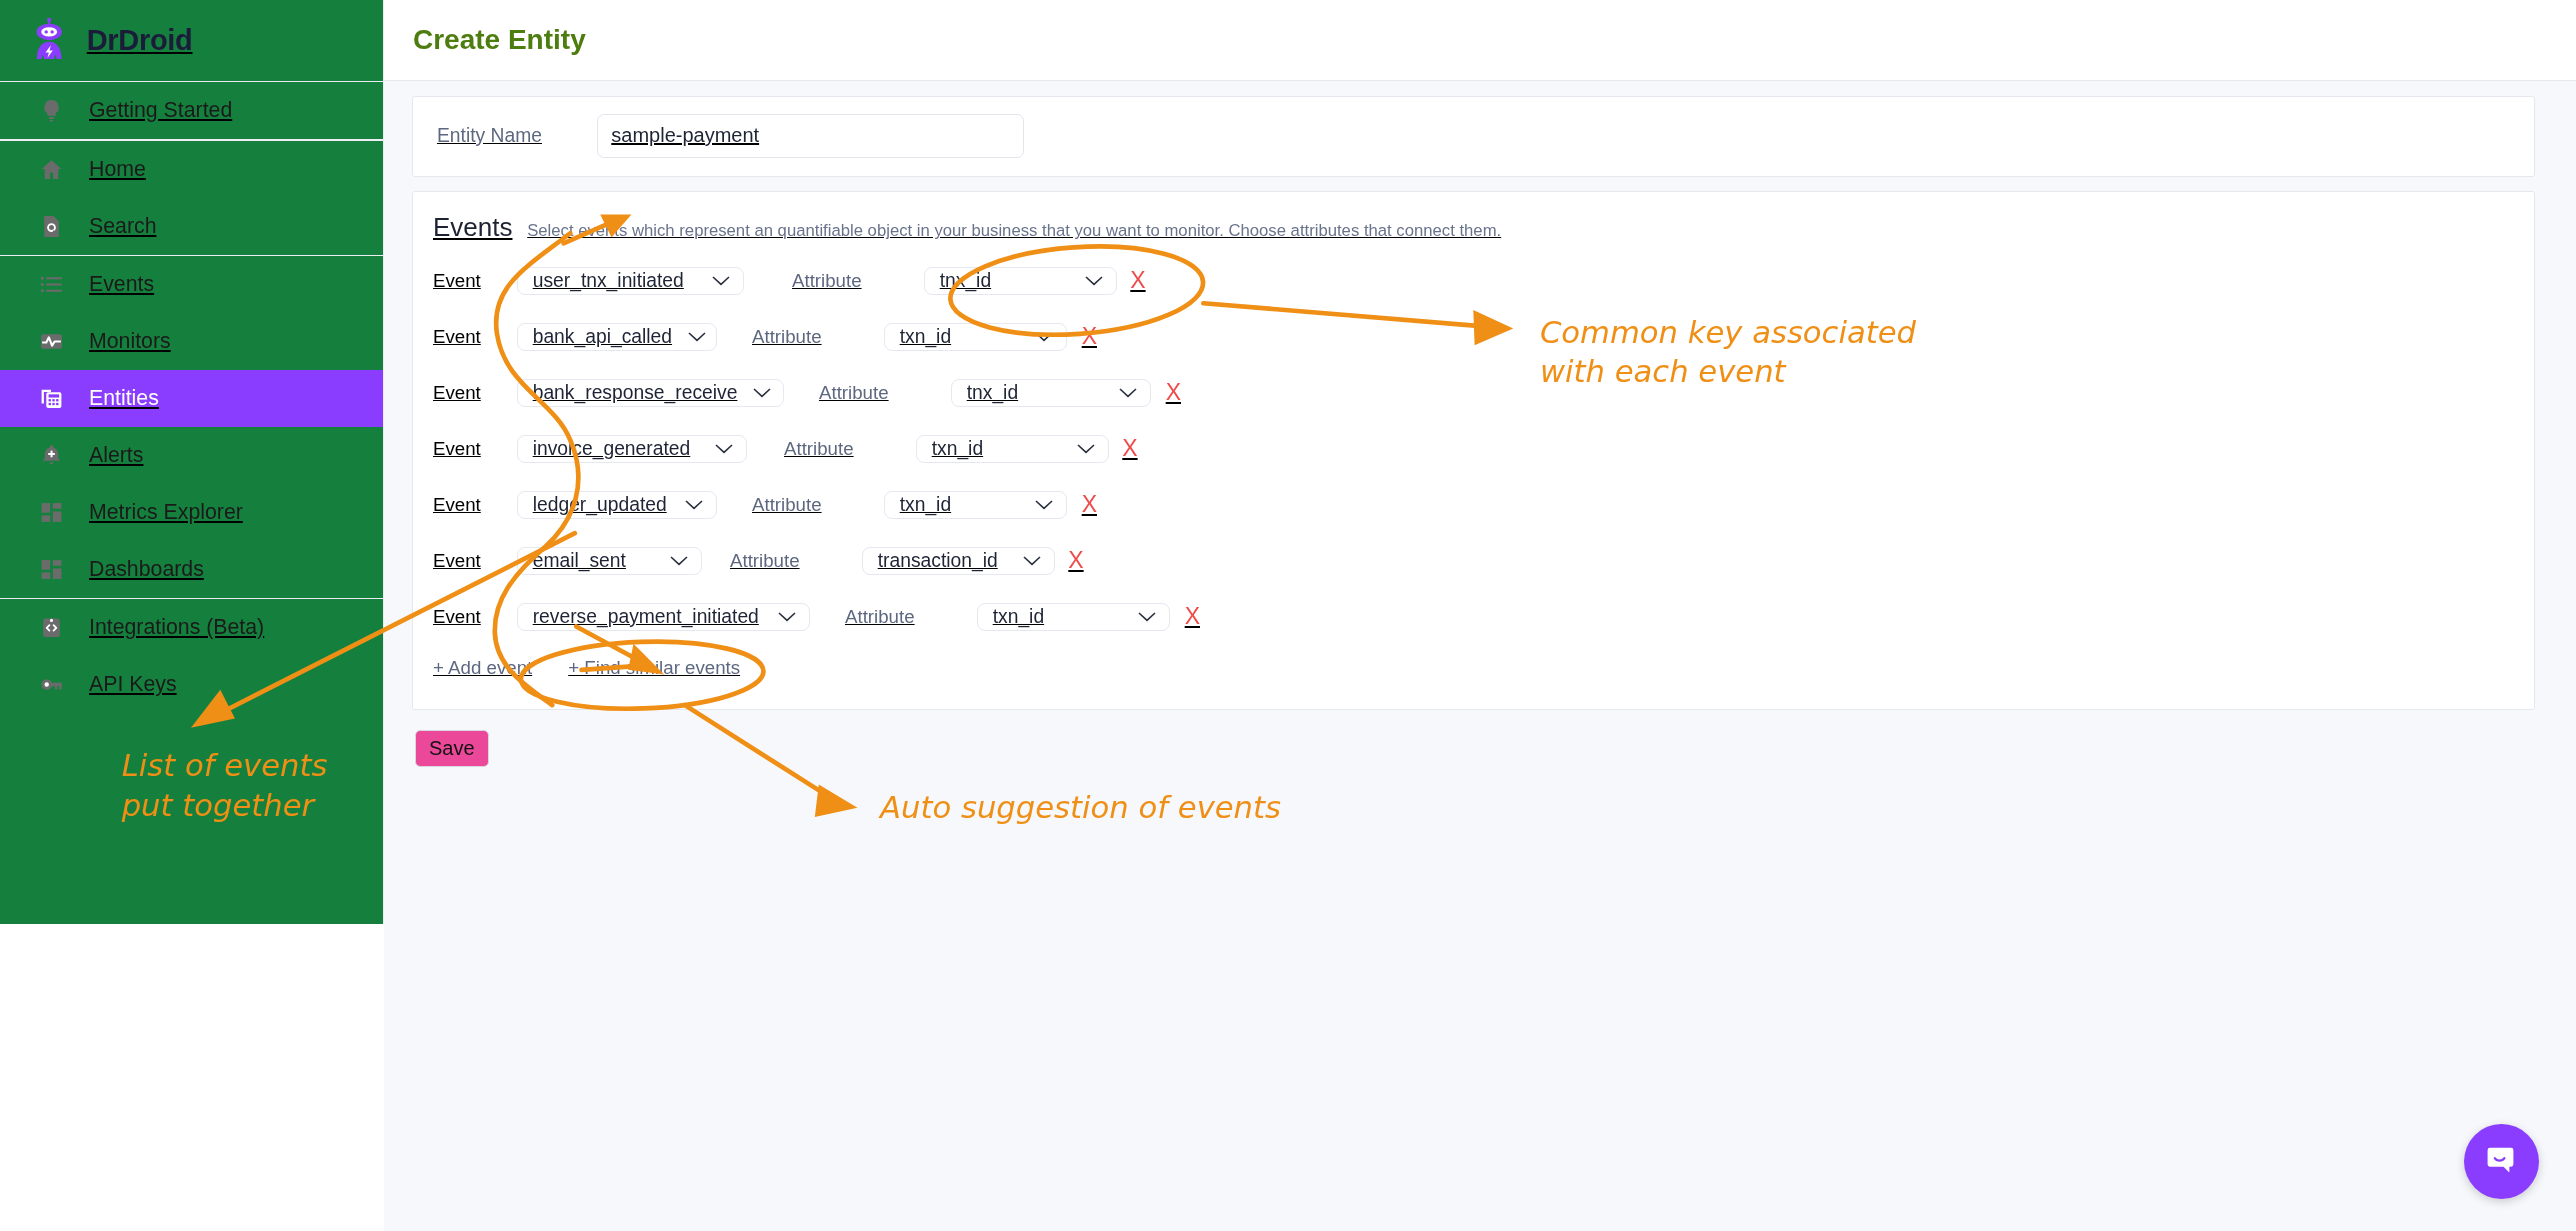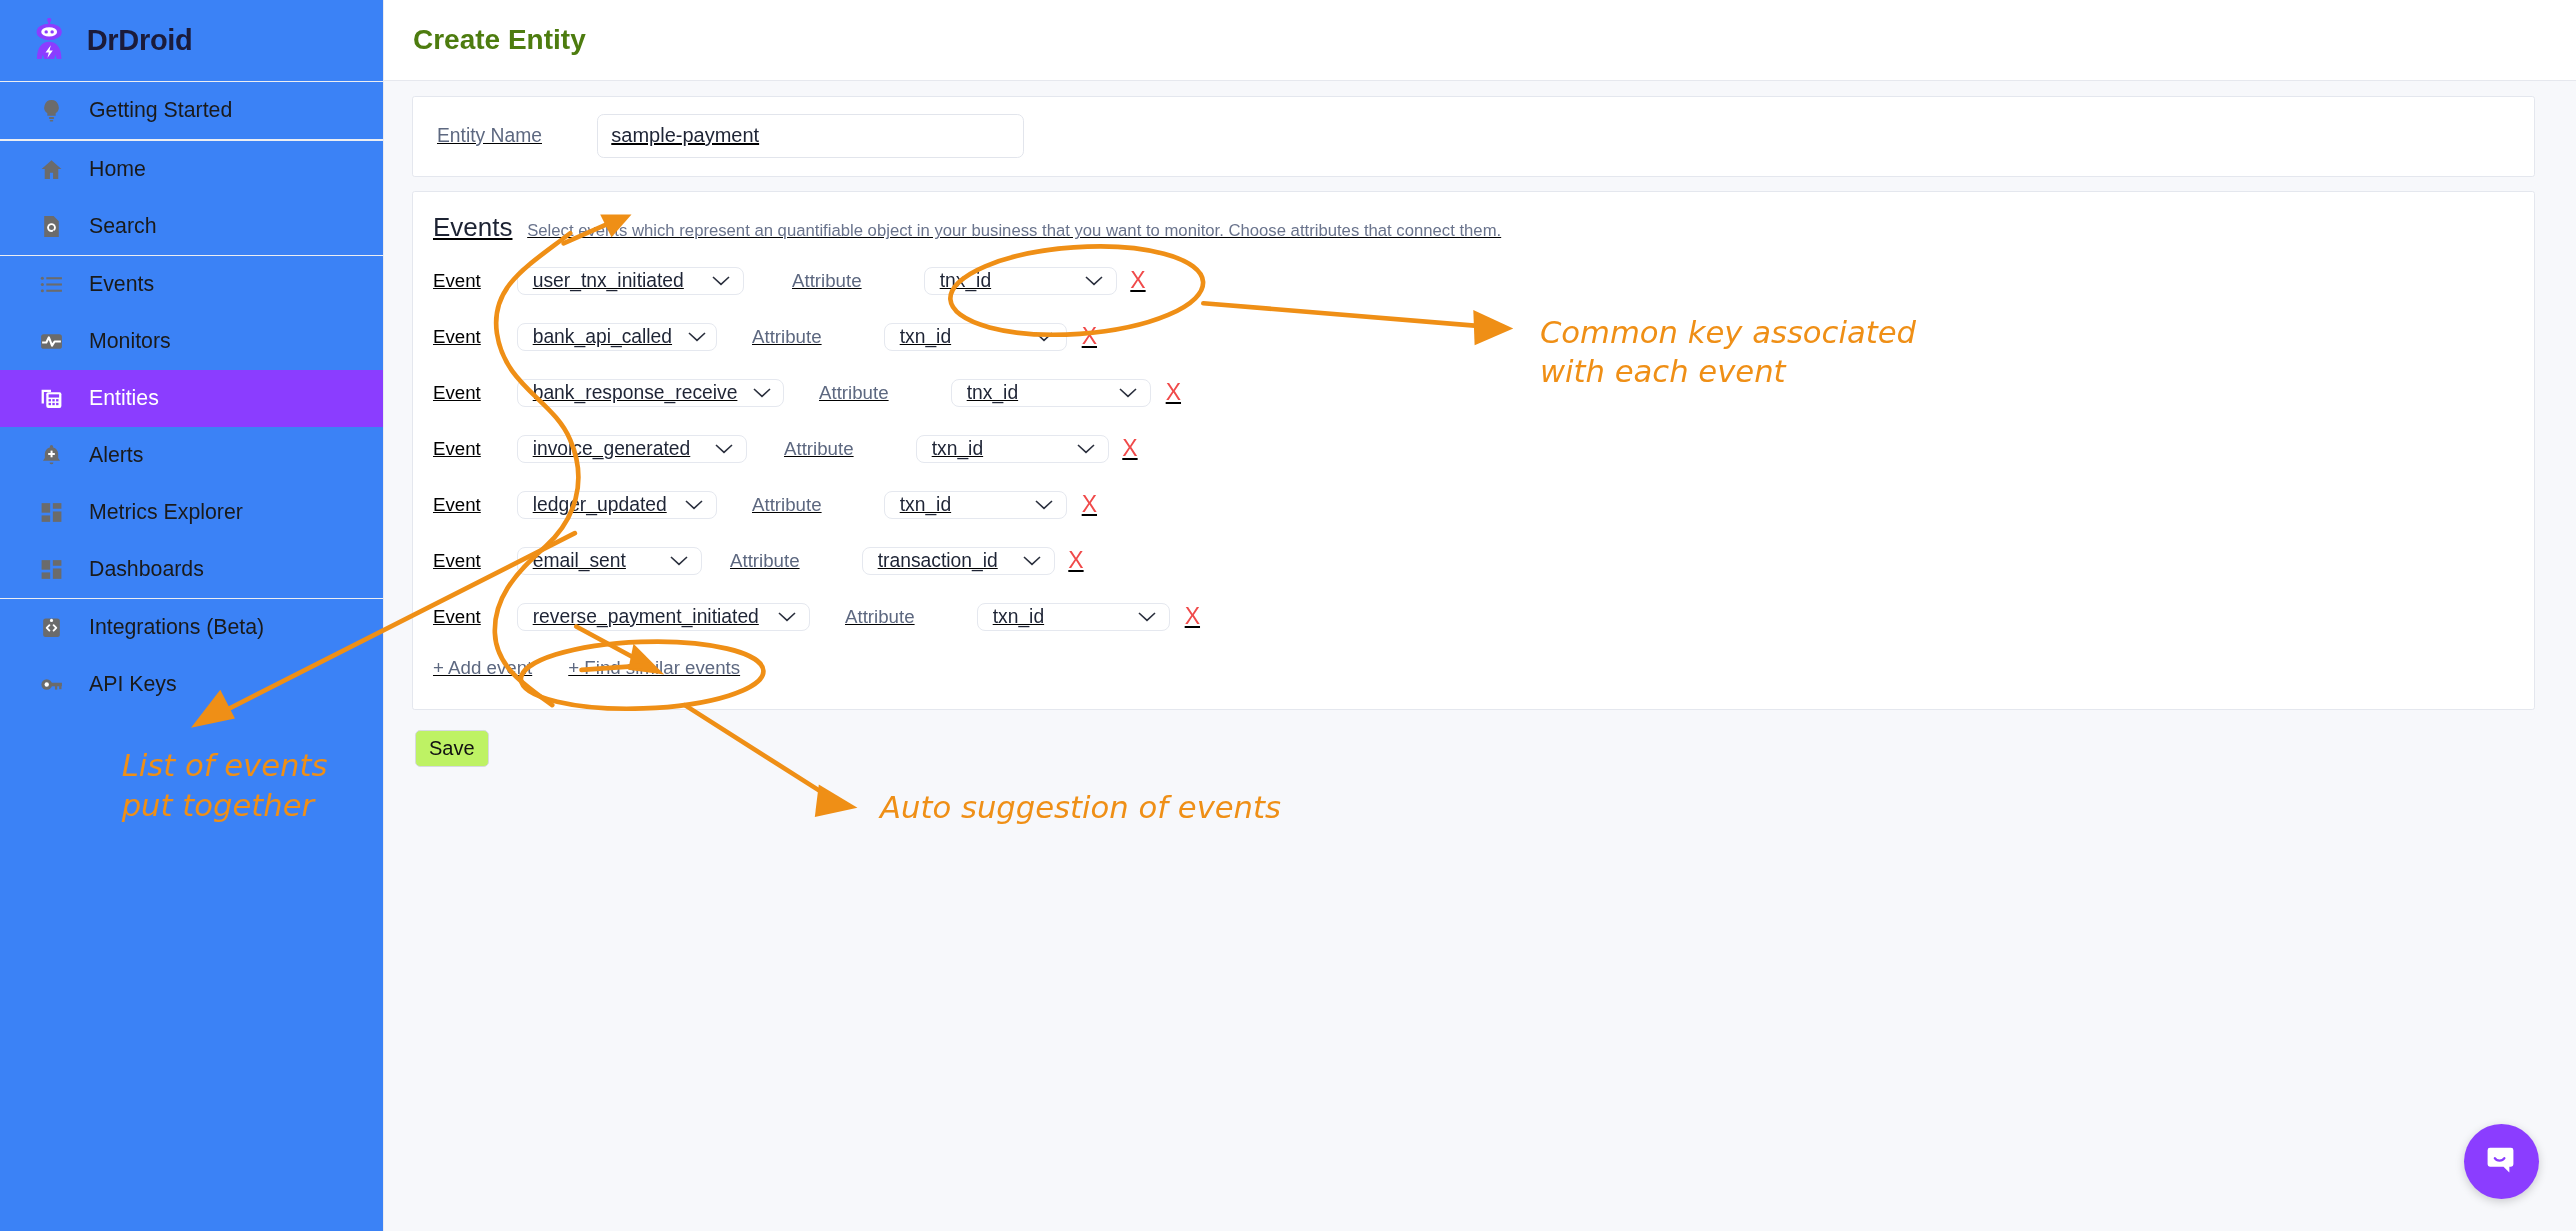--- a/index.html
+++ b/index.html
@@ -6,26 +6,27 @@
   html, body {
     width: 2576px; height: 1231px;
     background: #ffffff;
     font-family: "Liberation Sans", sans-serif;
     overflow: hidden;
   }
   #app { position: relative; width: 2576px; height: 1231px; display: flex; }
 
   
   #sidebar {
-    width: 384px; height: 1231px;
-    background: #3b82f6;
+    width: 384px; height: 924px;
+    background: #15803d;
     border-right: 1.3px solid #e9ebf0;
     flex: 0 0 384px;
     position: relative;
     z-index: 2;
+    text-decoration: underline;
   }
   .brand {
     height: 81px;
     display: flex; align-items: center;
     padding-left: 27px; gap: 14.7px;
   }
   .brand-logo { width: 45px; height: 45px; flex:0 0 45px; }
   .brand-name {
     font-size: 29px; font-weight: bold; color: #1b1b3a; letter-spacing: -0.3px;
   }
@@ -102,21 +103,21 @@
     color: #f04a4a; font-size: 23px; line-height: 1;
     cursor: pointer; font-family: "Liberation Sans", sans-serif;
   }
 
   .links-row { display:flex; align-items:center; padding-left: 20px; height: 47px; gap: 0; }
   .link-add { font-size: 18.7px; color: #5d6880; cursor: pointer; }
   .link-find { font-size: 18.7px; color: #5d6880; cursor: pointer; margin-left: 36px; }
 
   .save-btn {
     margin: 20px 0 0 16px;
-    background: #bef264;
+    background: #ec4899;
     border: 1.3px solid #d6d9e0;
     border-radius: 5.3px;
     font-size: 20px; color: #111;
     padding: 6px 13.3px;
     cursor: pointer;
     font-family: "Liberation Sans", sans-serif;
   }
 
   
   #annot {

